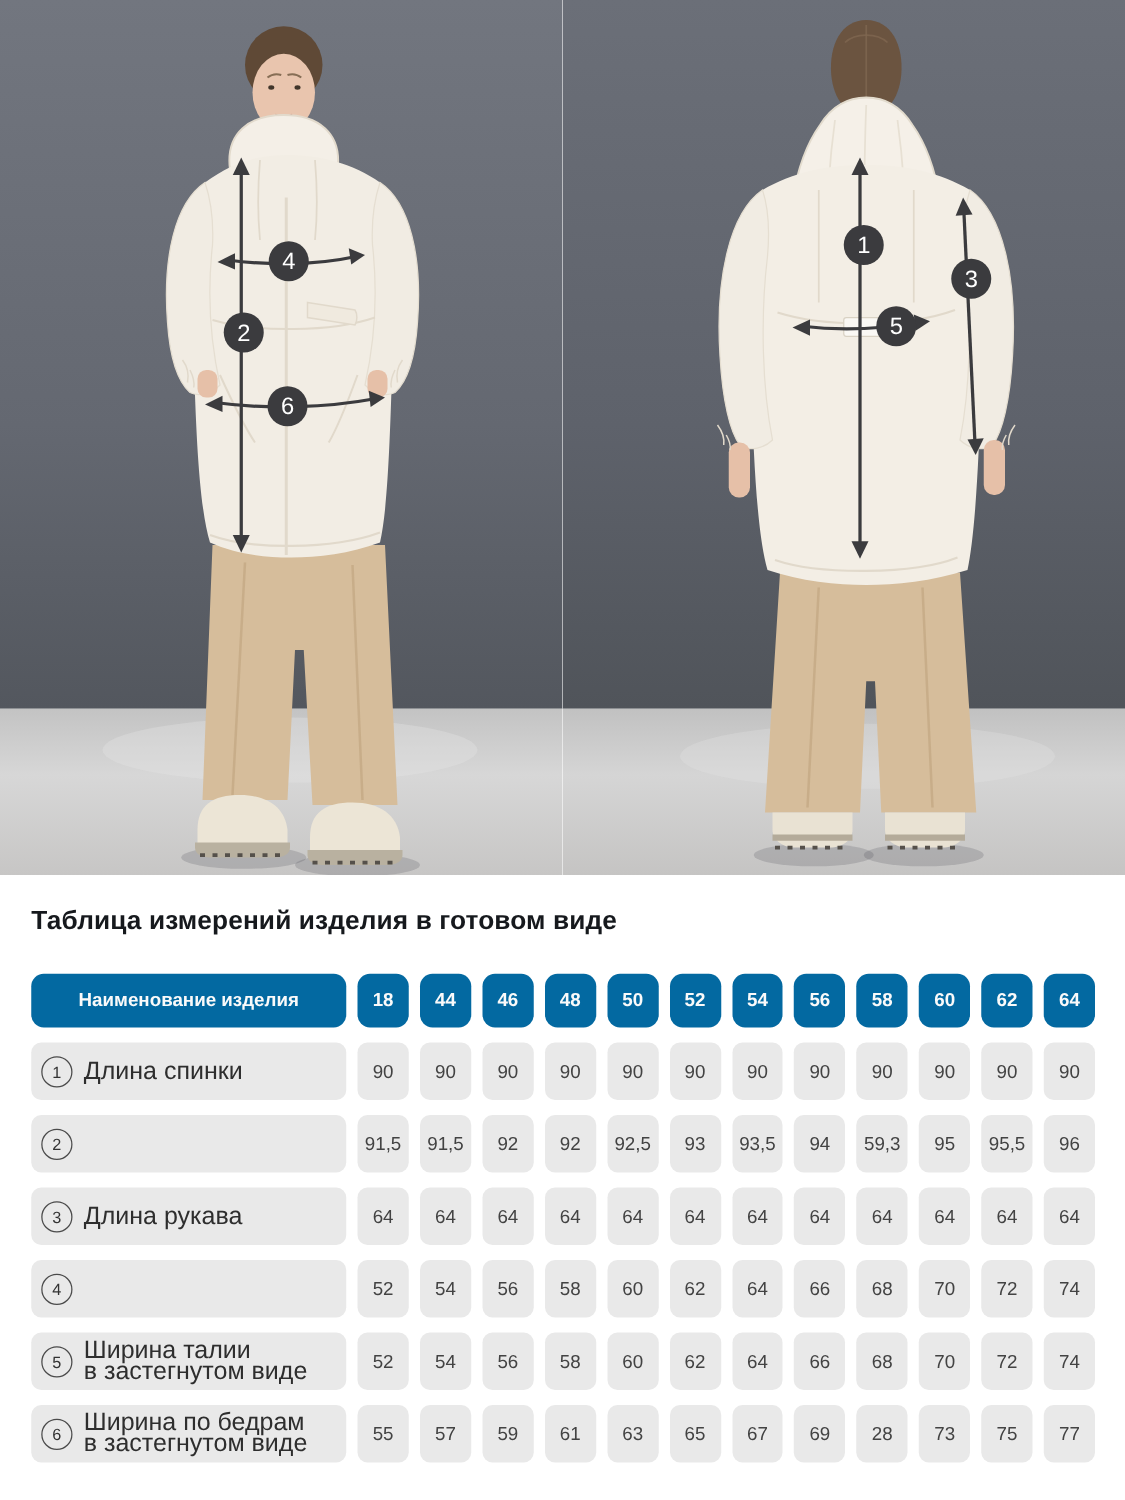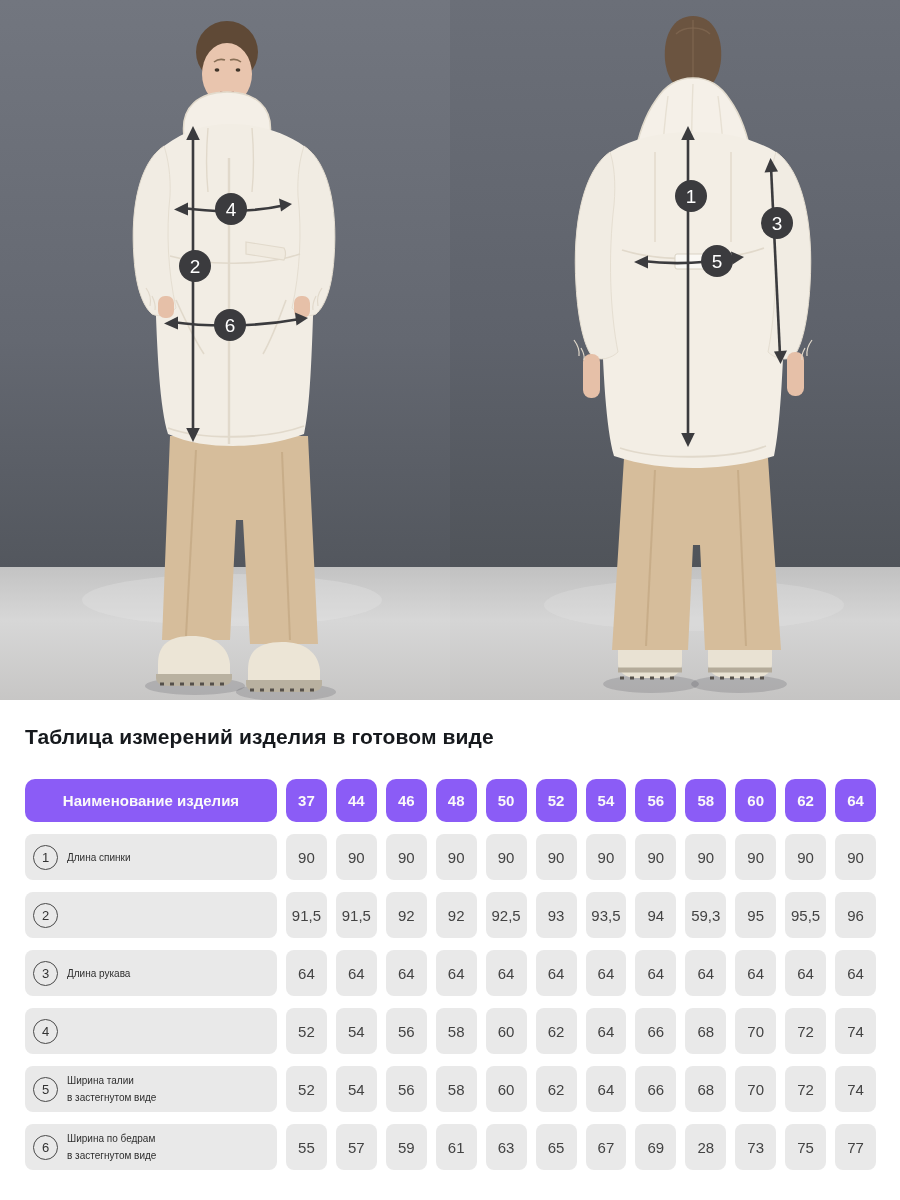--- a/index.html
+++ b/index.html
@@ -24,40 +24,40 @@
     display:flex;align-items:center;font-family:"Liberation Sans",sans-serif;
   }
   .size-table{
     margin:23px 24px 0 25px;width:851px;
     display:grid;
     grid-template-columns:252px repeat(12,1fr);
     grid-template-rows:43px repeat(6,46px);
     gap:12px 9px;
   }
   .h-cell{
-    background:#8b5cf6;color:#fafafa;border-radius:10px;
+    background:#0369a1;color:#fafafa;border-radius:10px;
     display:flex;align-items:center;justify-content:center;
     font-size:15px;font-weight:700;
   }
   .name-head{font-size:15px;}
   .v-cell{
     background:#e9e9e9;border-radius:8px;color:#434343;font-size:15px;
     display:flex;align-items:center;justify-content:center;
   }
   .label-cell{
     background:#e9e9e9;border-radius:8px;color:#2e2e2e;
     display:flex;align-items:center;gap:9px;padding:0 8px 0 8px;
   }
   .row-num{
     width:23px;height:23px;flex:0 0 auto;border:1.3px solid #4a4a4a;border-radius:50%;
     display:flex;align-items:center;justify-content:center;font-size:13px;color:#333;
     background:transparent;
   }
   .label-lines{display:flex;flex-direction:column;justify-content:center;}
-  .label-line{font-size:10px;line-height:17px;white-space:nowrap;}
+  .label-line{font-size:20px;line-height:17px;white-space:nowrap;}
 </style>
 </head>
 <body>
 
 <div class="photos">
 
   <svg width="450" height="700" viewBox="0 0 450 700">
     <defs>
       <linearGradient id="wallF" x1="0" y1="0" x2="0" y2="1">
         <stop offset="0" stop-color="#72767f"></stop>
@@ -228,21 +228,21 @@
     </g>
   </svg>
 </div>
 
 <div class="bottom">
   <div class="header-bar">
     <div class="page-title">Таблица измерений изделия в готовом виде</div>
   </div>
   <div class="size-table">
       <div class="h-cell name-head">Наименование изделия</div>
-      <div class="h-cell">37</div>
+      <div class="h-cell">18</div>
       <div class="h-cell">44</div>
       <div class="h-cell">46</div>
       <div class="h-cell">48</div>
       <div class="h-cell">50</div>
       <div class="h-cell">52</div>
       <div class="h-cell">54</div>
       <div class="h-cell">56</div>
       <div class="h-cell">58</div>
       <div class="h-cell">60</div>
       <div class="h-cell">62</div>

